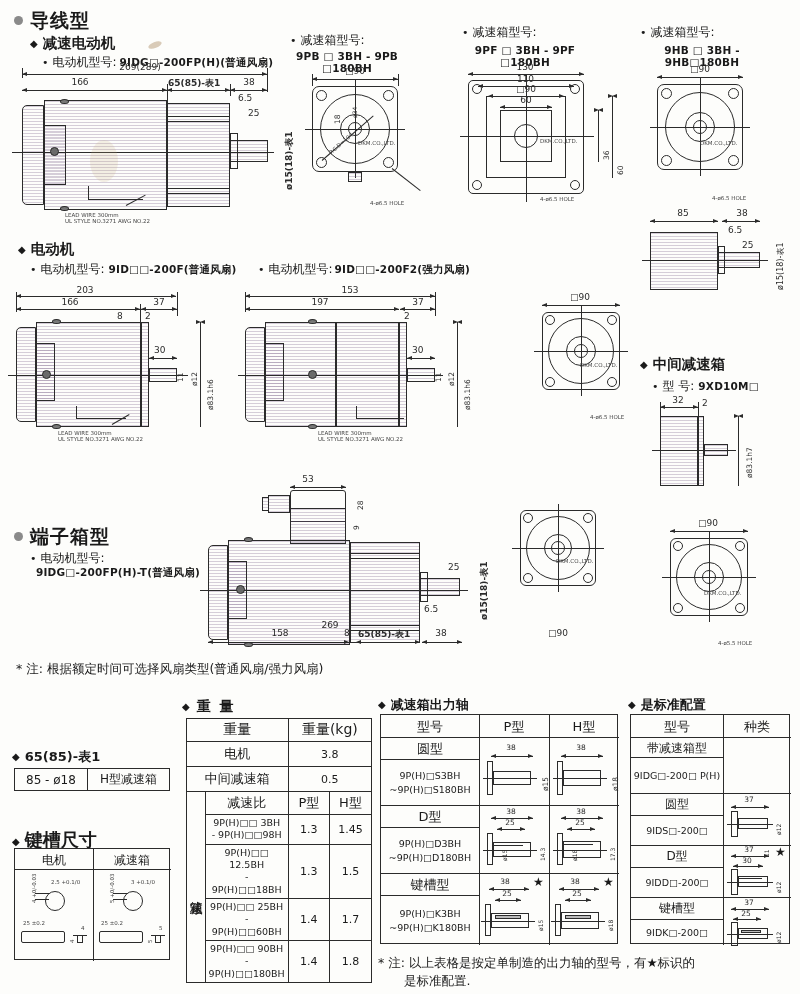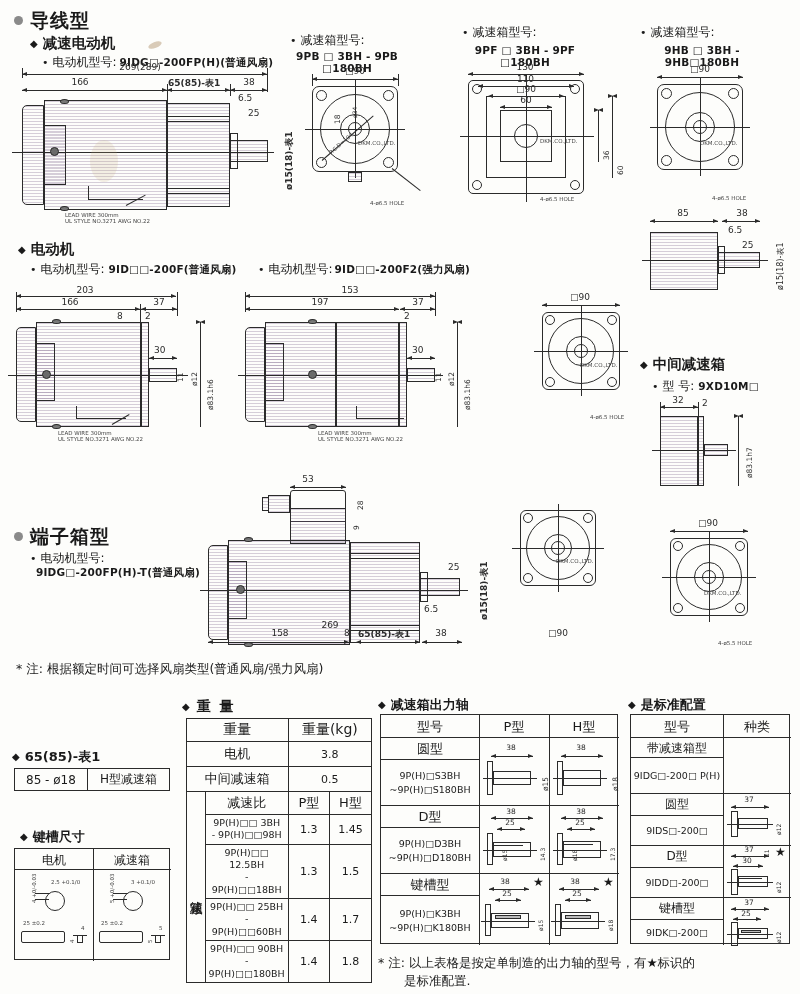--- a/index.html
+++ b/index.html
@@ -392,21 +392,21 @@
 <div class="abs h2" style="left:12px;top:748px;font-size:13px;">65(85)-表1</div>
 <table class="t abs" style="left:14px;top:768px;width:156px;">
   <tbody>
   <tr>
     <td style="font-size:12px;margin-top:36px;">85 - ø18</td>
     <td style="font-size:12px;">H型减速箱</td>
   </tr>
 </tbody>
   </table>
 
-<div class="abs h2" style="left:20px;top:828px;font-size:13px;">键槽尺寸</div>
+<div class="abs h2" style="left:12px;top:828px;font-size:18px;">键槽尺寸</div>
 <div class="box abs" style="left:14px;top:848px;width:156px;height:112px;">
   <div class="abs dl hl" style="left:0;top:20px;width:156px;"></div>
   <div class="abs dl vl" style="left:78px;top:0;height:112px;"></div>
   <div class="abs ctr" style="left:0;top:3px;width:78px;font-size:12px;">电机</div>
   <div class="abs ctr" style="left:78px;top:3px;width:78px;font-size:12px;">减速箱</div>
 
   <div class="abs" style="left:0;top:20px;width:78px;height:92px;">
     <div class="circ" style="left:30px;top:22px;width:20px;height:20px;"></div>
     <div class="dl hl" style="left:20px;top:24px;width:14px;"></div>
     <div class="dl hl" style="left:20px;top:30px;width:14px;"></div>

